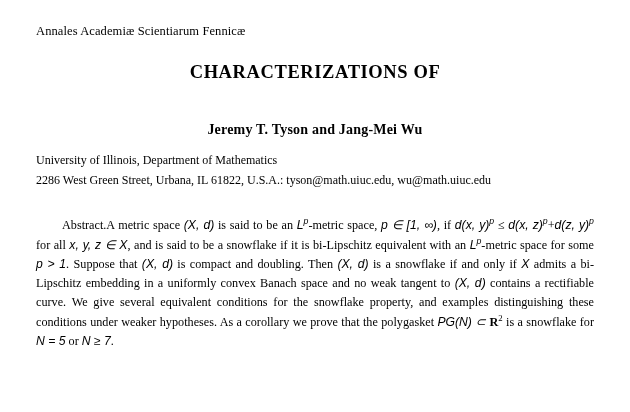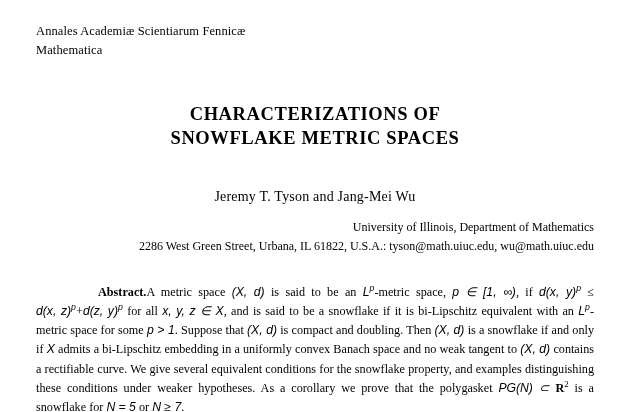--- a/index.html
+++ b/index.html
@@ -23,59 +23,58 @@
   }
   .journal-block {
     font-size: 12.5px;
     line-height: 1.52;
     letter-spacing: 0.1px;
   }
   .journal-line {
     white-space: nowrap;
   }
   .title-block {
-    margin-top: 42px;
+    margin-top: 19px;
     text-align: center;
     font-weight: bold;
     font-size: 18.5px;
     line-height: 1.32;
     letter-spacing: 0.6px;
   }
   .title-line {
     white-space: nowrap;
   }
   .authors {
     margin-top: 38px;
     text-align: center;
-    font-weight: normal;
+    font-weight: bold;
     font-size: 14px;
     letter-spacing: 0.2px;
   }
   .affil {
     margin-top: 13px;
-    text-align: right;
+    text-align: left;
     font-size: 12px;
     line-height: 1.62;
   }
   .affil-line {
     white-space: nowrap;
   }
   .abstract {
     margin-top: 26px;
     font-size: 12.2px;
     line-height: 1.58;
     text-align: justify;
   }
   .abstract .indent {
     display: inline-block;
     width: 26px;
   }
   .abs-label {
-    font-weight: bold;
-    margin-left: 36px;
+    font-weight: normal;
   }
   .math {
     font-family: Liberation Sans, sans-serif;
     font-style: italic;
   }
   sup {
     font-size: 0.72em;
     vertical-align: super;
     line-height: 0;
   }
@@ -85,26 +84,24 @@
   }
   .nowrap { white-space: nowrap; }
 </style>
 </head>
 <body>
 
 <div class="page">
 
   <div class="journal-block">
     <div class="journal-line">Annales Academiæ Scientiarum Fennicæ</div>
-    <div class="journal-line">Mathematica</div>
   </div>
 
   <div class="title-block">
     <div class="title-line">CHARACTERIZATIONS OF</div>
-    <div class="title-line">SNOWFLAKE METRIC SPACES</div>
   </div>
 
   <div class="authors">Jeremy T. Tyson and Jang-Mei Wu</div>
 
   <div class="affil">
     <div class="affil-line">University of Illinois, Department of Mathematics</div>
     <div class="affil-line">2286 West Green Street, Urbana, IL 61822, U.S.A.: tyson@math.uiuc.edu, wu@math.uiuc.edu</div>
   </div>
 
   <div class="abstract">

